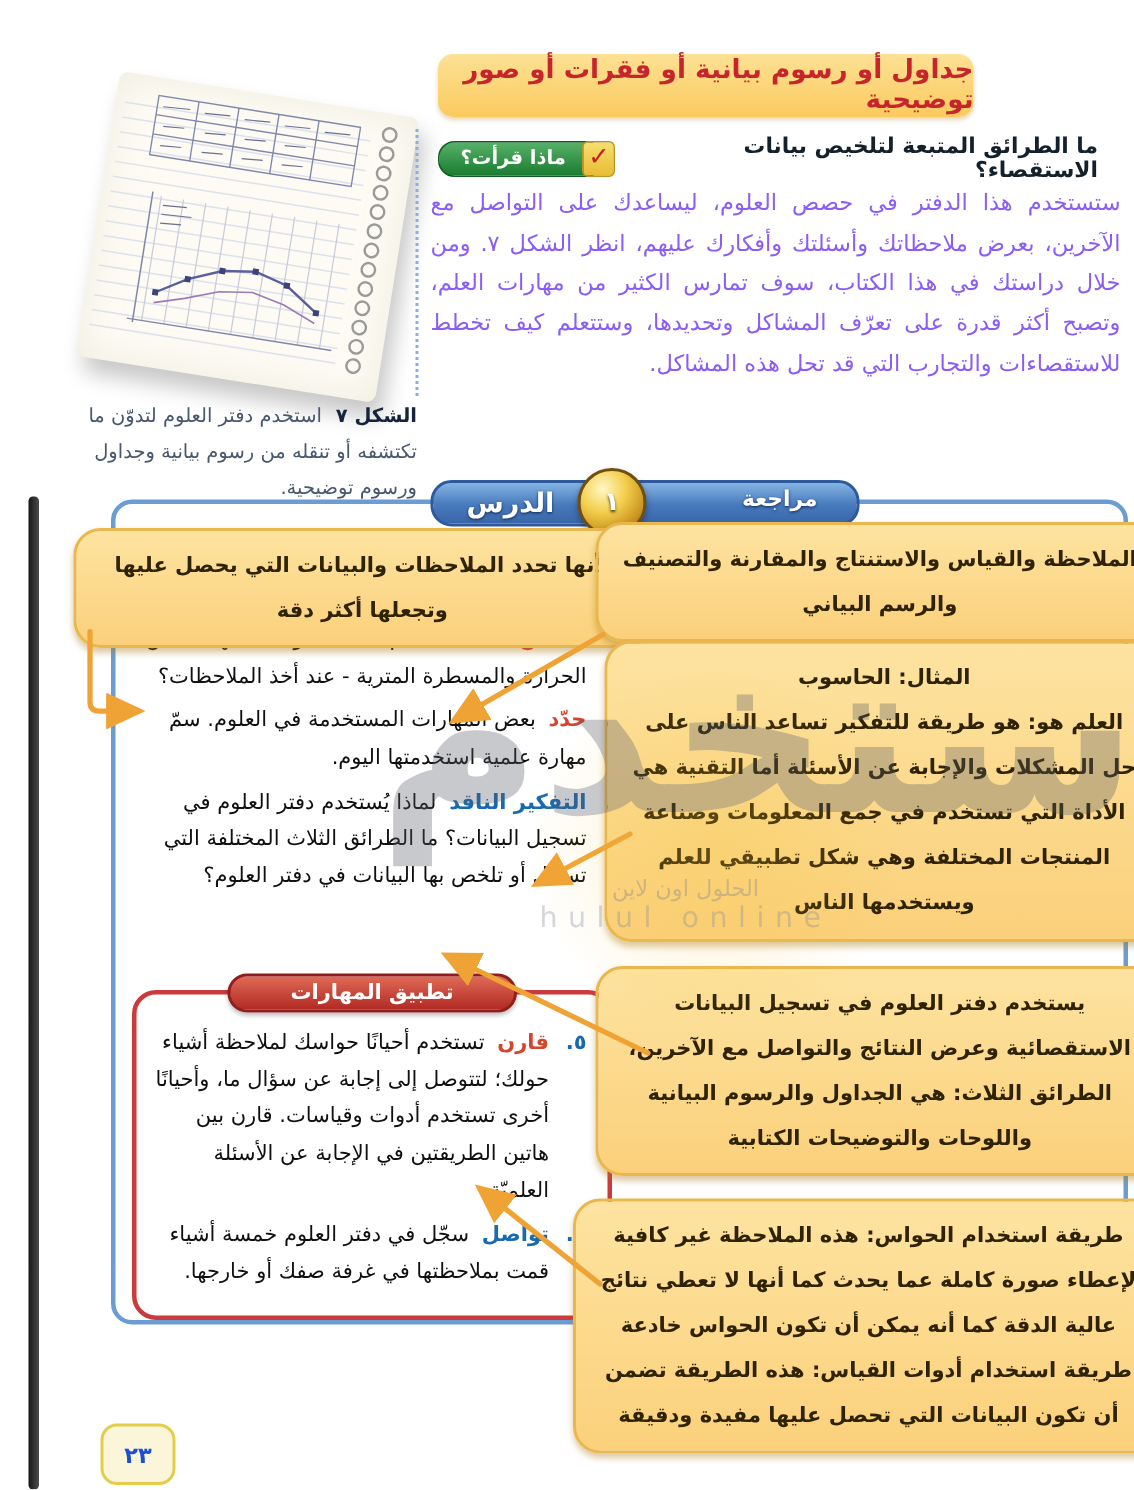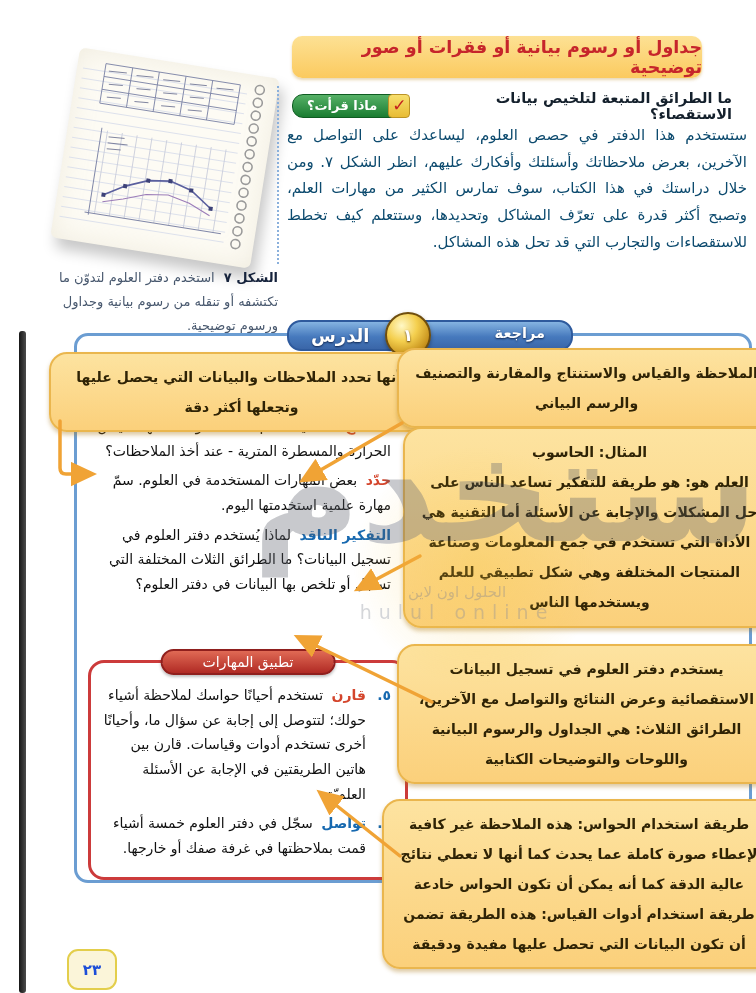--- a/index.html
+++ b/index.html
@@ -14,37 +14,37 @@
   .figure-wrap{position:absolute;left:50px;top:50px;width:238px;height:218px;}
   .notebook{width:202px;height:192px;margin:12px 0 0 14px;transform:rotate(9deg);
     background:#fdfbf4;border-radius:6px;
     box-shadow:6px 10px 14px rgba(0,0,0,.22), inset 0 0 26px rgba(205,195,165,.25);}
   .col-divider{position:absolute;left:277px;top:86px;height:178px;width:0;
     border-left:2px dotted #8ab0dc;}
   .fig-caption{position:absolute;left:56px;top:266px;width:222px;direction:rtl;
     text-align:right;font-size:13px;line-height:1.85;color:#48586e;}
   .cap-label{color:#16233c;font-weight:700;margin-left:5px;}
   
-  .title-box{position:absolute;left:292px;top:36px;width:410px;height:42px;
+  .title-box{position:absolute;left:292px;top:36px;width:357px;height:42px;
     background:linear-gradient(180deg,#fde194 0%,#fbca5f 100%);
     border-radius:10px;box-shadow:0 2px 3px rgba(190,140,40,.35);
     display:flex;align-items:center;justify-content:center;
     color:#c6252b;font-weight:700;font-size:17.5px;direction:rtl;}
   .read-row{position:absolute;left:292px;top:93px;width:440px;height:26px;
     display:flex;align-items:center;gap:12px;}
   .read-badge{position:relative;background:linear-gradient(180deg,#56b167,#1a7c31);
     border:1px solid #0f5c22;border-radius:11px;color:#fff;font-weight:700;
     font-size:13px;padding:3px 24px 4px 14px;direction:rtl;white-space:nowrap;}
   .read-check{position:absolute;right:-9px;top:-1px;width:20px;height:22px;
     background:linear-gradient(180deg,#f7df6d,#e8bc35);border:1px solid #bb9326;
     border-radius:4px;color:#c4201f;font-weight:700;font-size:17px;line-height:21px;
     text-align:center;}
   .read-question{font-weight:700;font-size:14.5px;color:#14202c;direction:rtl;}
   .paragraph{position:absolute;left:287px;top:122px;width:460px;direction:rtl;
-    text-align:justify;font-size:15px;line-height:1.78;color:#0c4a6e;}
+    text-align:justify;font-size:15px;line-height:1.78;color:#8b5cf6;}
   
   .blue-box{position:absolute;left:74px;top:333px;width:672px;height:544px;
     border:3px solid #6b9dd2;border-radius:14px;z-index:1;background:#fff;}
   .review-banner{position:absolute;left:287px;top:320px;width:282px;height:27px;
     background:linear-gradient(180deg,#85b4e2 0%,#4679bd 55%,#3a66a8 100%);
     border:2px solid #2e5a9d;border-radius:14px;z-index:2;}
   .banner-right{position:absolute;right:26px;top:3px;color:#fff;font-weight:700;
     font-size:14.5px;text-shadow:0 1px 2px rgba(10,30,70,.9);}
   .banner-left{position:absolute;left:22px;top:3px;color:#fff;font-weight:700;
     font-size:18px;text-shadow:0 1px 2px rgba(10,30,70,.9);}
@@ -60,21 +60,21 @@
     font-size:14px;line-height:1.76;color:#101010;}
   .qnum{position:absolute;right:2px;top:0;color:#1769b0;font-weight:700;}
   .kw{font-weight:700;margin-left:4px;}
   .kw-red{color:#d4452c;}
   .kw-blue{color:#1769b0;}
   
   .skills-box{position:absolute;left:88px;top:660px;width:314px;height:214px;
     border:3px solid #cc3b3b;border-radius:16px;background:#fff;z-index:3;}
   .skills-header{position:absolute;top:-14px;left:50%;transform:translateX(-50%);
     background:linear-gradient(180deg,#e06a55,#b02a24);border:2px solid #8f1f1d;
-    border-radius:14px;color:#fff;font-weight:400;font-size:14px;
+    border-radius:14px;color:#fff;font-weight:700;font-size:14px;
     padding:3px 40px;white-space:nowrap;box-shadow:0 2px 3px rgba(0,0,0,.25);direction:rtl;}
   .skills-items{padding:20px 12px 6px 10px;direction:rtl;}
   
   .ans{position:absolute;z-index:4;border:2px solid #eab64e;border-radius:18px;
     background:linear-gradient(180deg,#fde3a0 0%,#fbd07b 100%);
     box-shadow:0 3px 4px rgba(170,120,25,.4);
     padding:8px 12px;direction:rtl;text-align:center;
     font-weight:700;font-size:14px;line-height:2.15;color:#2f2305;}
   .ans-accuracy{left:33px;top:352px;width:357px;min-height:50px;margin-left:16px;}
   .ans-skills-list{left:397px;top:348px;width:351px;min-height:54px;}

